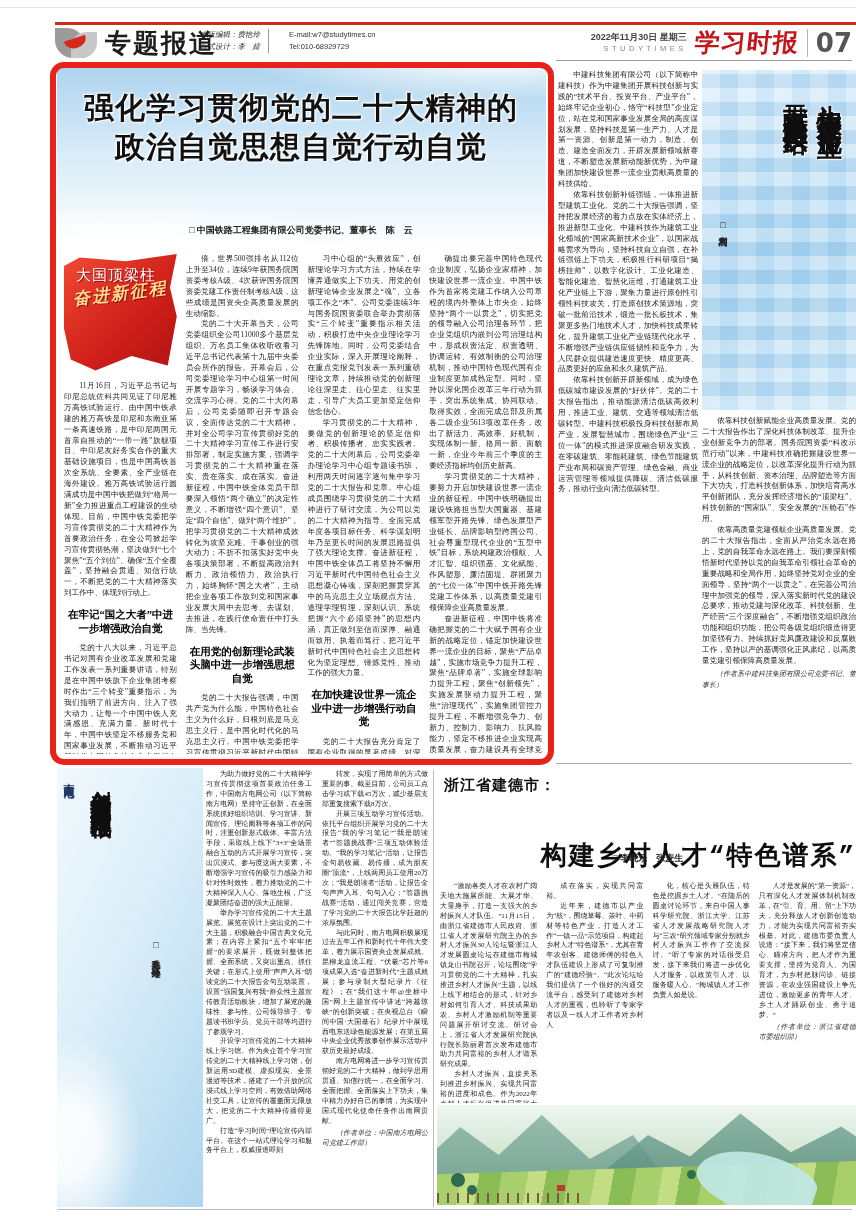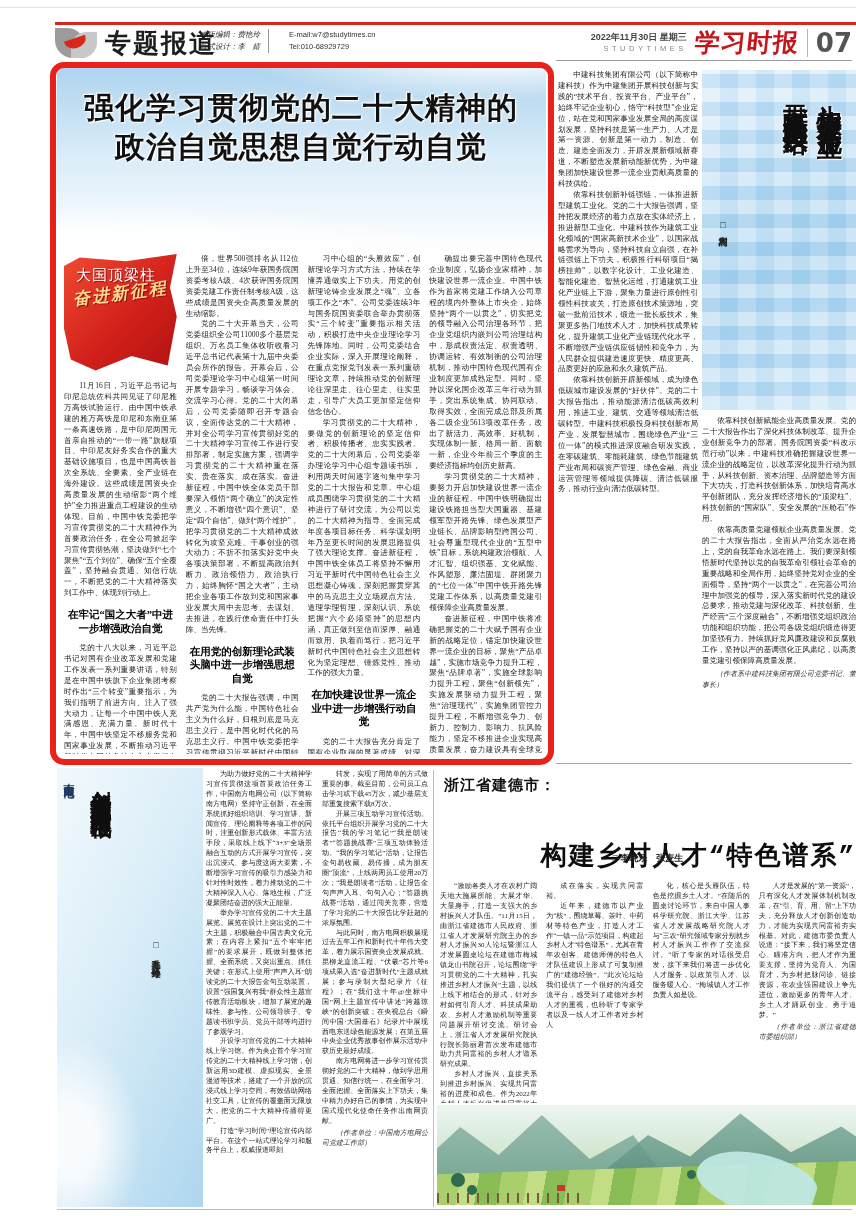--- a/index.html
+++ b/index.html
@@ -133,27 +133,28 @@
     <div class="pagenum">07</div>
   </div>
   <div class="head-right-rule"></div>
 
   <div class="main-sky"></div>
   <div class="red-box"></div>
   <div class="main-headline">
     <div>强化学习贯彻党的二十大精神的</div>
     <div>政治自觉思想自觉行动自觉</div>
   </div>
+  <div class="main-byline">□ 中国铁路工程集团有限公司党委书记、董事长　陈　云</div>
   <div class="main-cols">
       <div class="col">
         <div class="badge">
           <div class="b1">大国顶梁柱</div>
           <div class="b2">奋进新征程</div>
         </div>
-        <div class="para">11月16日，习近平总书记与印尼总统佐科共同见证了印尼雅万高铁试验运行。由中国中铁承建的雅万高铁是印尼和东南亚第一条高速铁路，是中印尼两国元首亲自推动的“一带一路”旗舰项目、中印尼友好务实合作的重大基础设施项目，也是中国高铁首次全系统、全要素、全产业链在海外建设。这些成绩是国资央企高质量发展的生动缩影“两个维护”全力推进重点工程建设的生动体现。目前，中国中铁党委把学习宣传贯彻党的二十大精神作为首要政治任务，在全公司掀起学习宣传贯彻热潮，坚决做到“七个聚焦”“五个到位”、确保“五个全覆盖”，坚持融会贯通、知信行统一，不断把党的二十大精神落实到工作中、体现到行动上。</div>
+        <div class="para">11月16日，习近平总书记与印尼总统佐科共同见证了印尼雅万高铁试验运行。由中国中铁承建的雅万高铁是印尼和东南亚第一条高速铁路，是中印尼两国元首亲自推动的“一带一路”旗舰项目、中印尼友好务实合作的重大基础设施项目，也是中国高铁首次全系统、全要素、全产业链在海外建设。雅万高铁试验运行圆满成功是中国中铁把做到“格局一新”全力推进重点工程建设的生动体现。目前，中国中铁党委把学习宣传贯彻党的二十大精神作为首要政治任务，在全公司掀起学习宣传贯彻热潮，坚决做到“七个聚焦”“五个到位”、确保“五个全覆盖”，坚持融会贯通、知信行统一，不断把党的二十大精神落实到工作中、体现到行动上。</div>
         <div class="subhead">在牢记“国之大者”中进一步增强政治自觉</div>
         <div class="para">党的十八大以来，习近平总书记对国有企业改革发展和党建工作发表一系列重要讲话，特别是在中国中铁旗下企业集团考察时作出“三个转变”重要指示，为我们指明了前进方向、注入了强大动力，让每一个中国中铁人充满感恩、充满力量。新时代十年，中国中铁坚定不移服务党和国家事业发展，不断推动习近平新时代中国特色社会主义思想在企业落地生根、开花结果，主要经济指标均实现了跨越式增长，新签合同额、营业收入、净利润、总资产、净资产分别增长了3.7倍、2.2倍、3.8倍、2.5倍、4.1</div>
       </div>
       <div class="col">
         <div class="para">倍，世界500强排名从112位上升至34位，连续9年获国务院国资委考核A级、4次获评国务院国资委党建工作责任制考核A级，这些成绩是国资央企高质量发展的生动缩影。</div>
         <div class="para">党的二十大开幕当天，公司党委组织全公司11000多个基层党组织、万名员工集体收听收看习近平总书记代表第十九届中央委员会所作的报告。开幕会后，公司党委理论学习中心组第一时间开展专题学习，畅谈学习体会、交流学习心得。党的二十大闭幕后，公司党委随即召开专题会议，全面传达党的二十大精神，并对全公司学习宣传贯彻好党的二十大精神学习宣传工作进行安排部署，制定实施方案，强调学习贯彻党的二十大精神重在落实、贵在落实、成在落实。奋进新征程，中国中铁全体党员干部要深入领悟“两个确立”的决定性意义，不断增强“四个意识”、坚定“四个自信”、做到“两个维护”，把学习贯彻党的二十大精神成效转化为攻坚克难、干事创业的强大动力；不折不扣落实好党中央各项决策部署，不断提高政治判断力、政治领悟力、政治执行力，始终胸怀“国之大者”，主动把企业各项工作放到党和国家事业发展大局中去思考、去谋划、去推进，在践行使命责任中打头阵、当先锋。</div>
         <div class="subhead">在用党的创新理论武装头脑中进一步增强思想自觉</div>
         <div class="para">党的二十大报告强调，中国共产党为什么能，中国特色社会主义为什么好，归根到底是马克思主义行，是中国化时代化的马克思主义行。中国中铁党委把学习宣传贯彻习近平新时代中国特色社会主义思想作为首要任务，认真落实“第一议题”制度，充分发挥党委理论学</div>
       </div>
       <div class="col">

